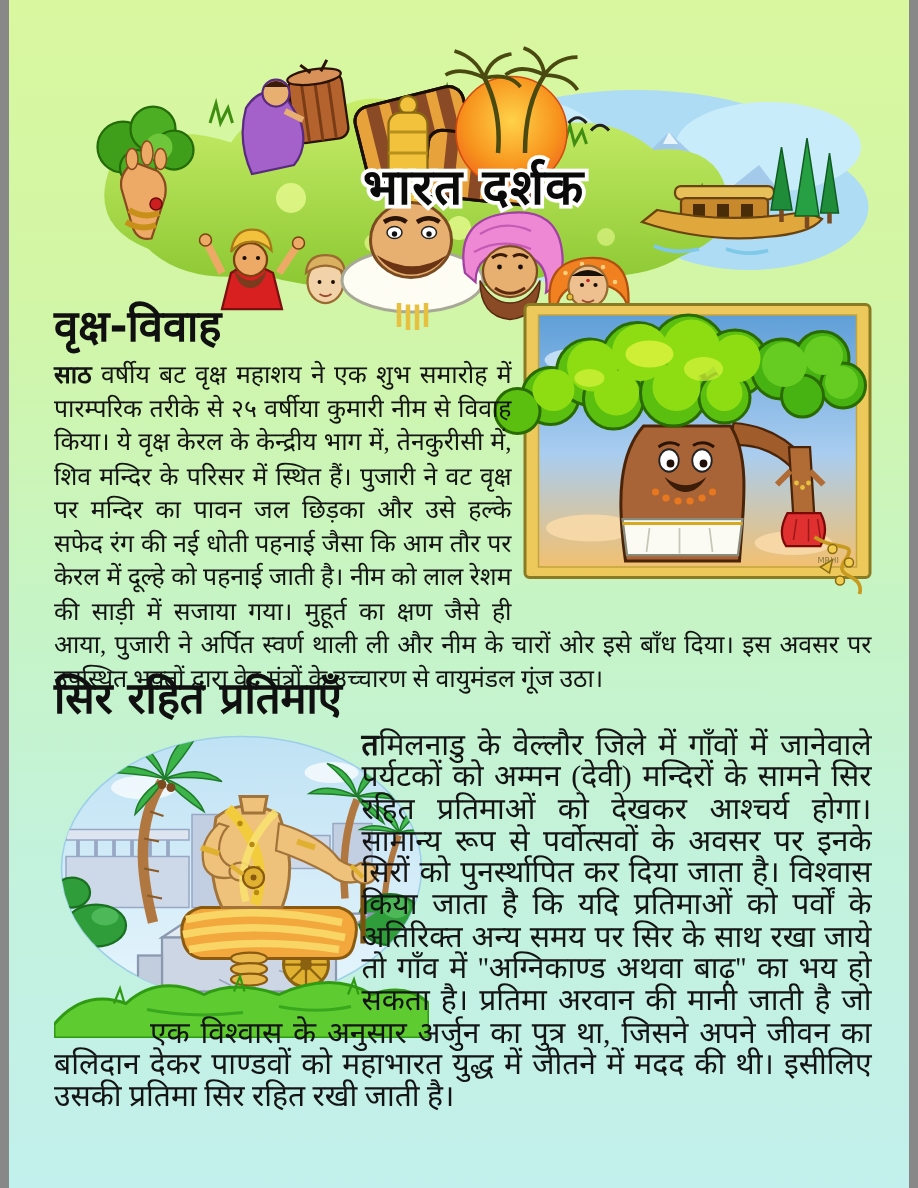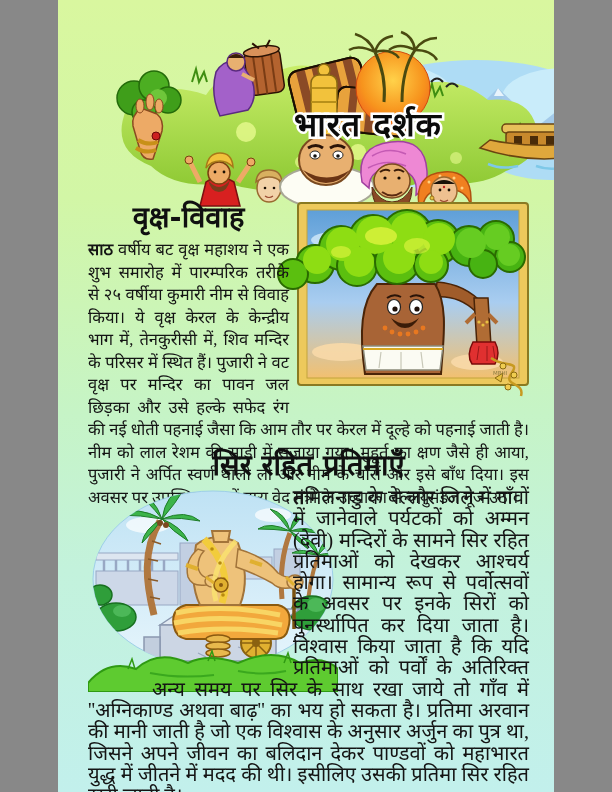--- a/index.html
+++ b/index.html
@@ -1,27 +1,27 @@
 <!DOCTYPE html>
 <html lang="hi"><head>
 <meta charset="utf-8">
 <style>
   html,body{margin:0;padding:0;background:#888;}
   .pg{
-    position:relative;width:496px;height:792px;margin:0 auto;overflow:hidden;
+    position:relative;width:600px;height:792px;margin:0 auto;overflow:hidden;
     background:linear-gradient(180deg,#d9f79f 0%,#d2f6a6 25%,#c6f4c6 52%,#c3f2dc 72%,#c2f0ec 100%);
     font-family:"DejaVu Sans","Liberation Sans",sans-serif;color:#141414;
   }
   .masthead{position:absolute;top:40px;left:38px;width:536px;height:166px;}
   .masthead svg{overflow:visible;}
   .mast-title{font-weight:bold;font-size:33px;letter-spacing:1px;}
   .art{position:absolute;left:30px;right:25px;}
   .art1{top:200px;}
   .art2{top:448px;}
-  h2{margin:0 0 5px 0;font-size:29px;line-height:34px;font-weight:bold;text-align:center;color:#101010;}
+  h2{margin:0 0 5px 0;font-size:29px;line-height:34px;font-weight:bold;color:#101010;}
   .art p{margin:0;text-align:justify;font-size:16.5px;line-height:22.5px;font-family:Liberation Serif, serif;}
   .art2 p{font-size:20px;line-height:21.3px;}
   .lead{font-weight:bold;}
   .fig-tree{float:right;width:232px;height:184px;margin:2px 0 12px 8px;}
   .fig-tree svg{overflow:visible;}
   .fig-statue{
     float:left;width:250px;height:212px;margin-right:2px;
     shape-outside:polygon(0px 0px,205px 0px,205px 191px,64px 191px,64px 212px,0px 212px);
   }
 </style>

